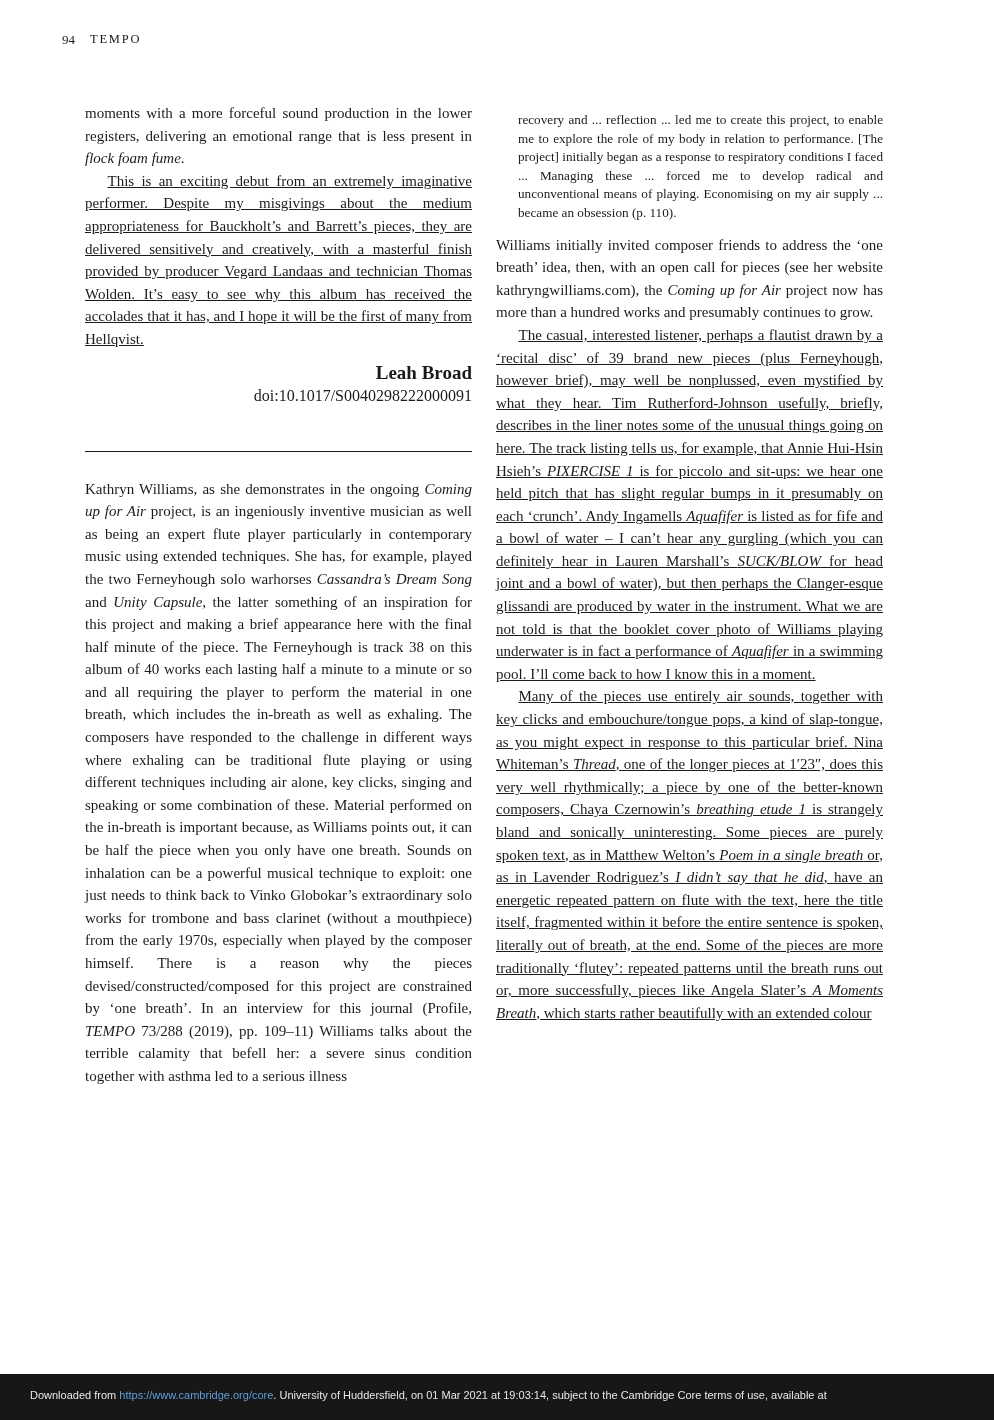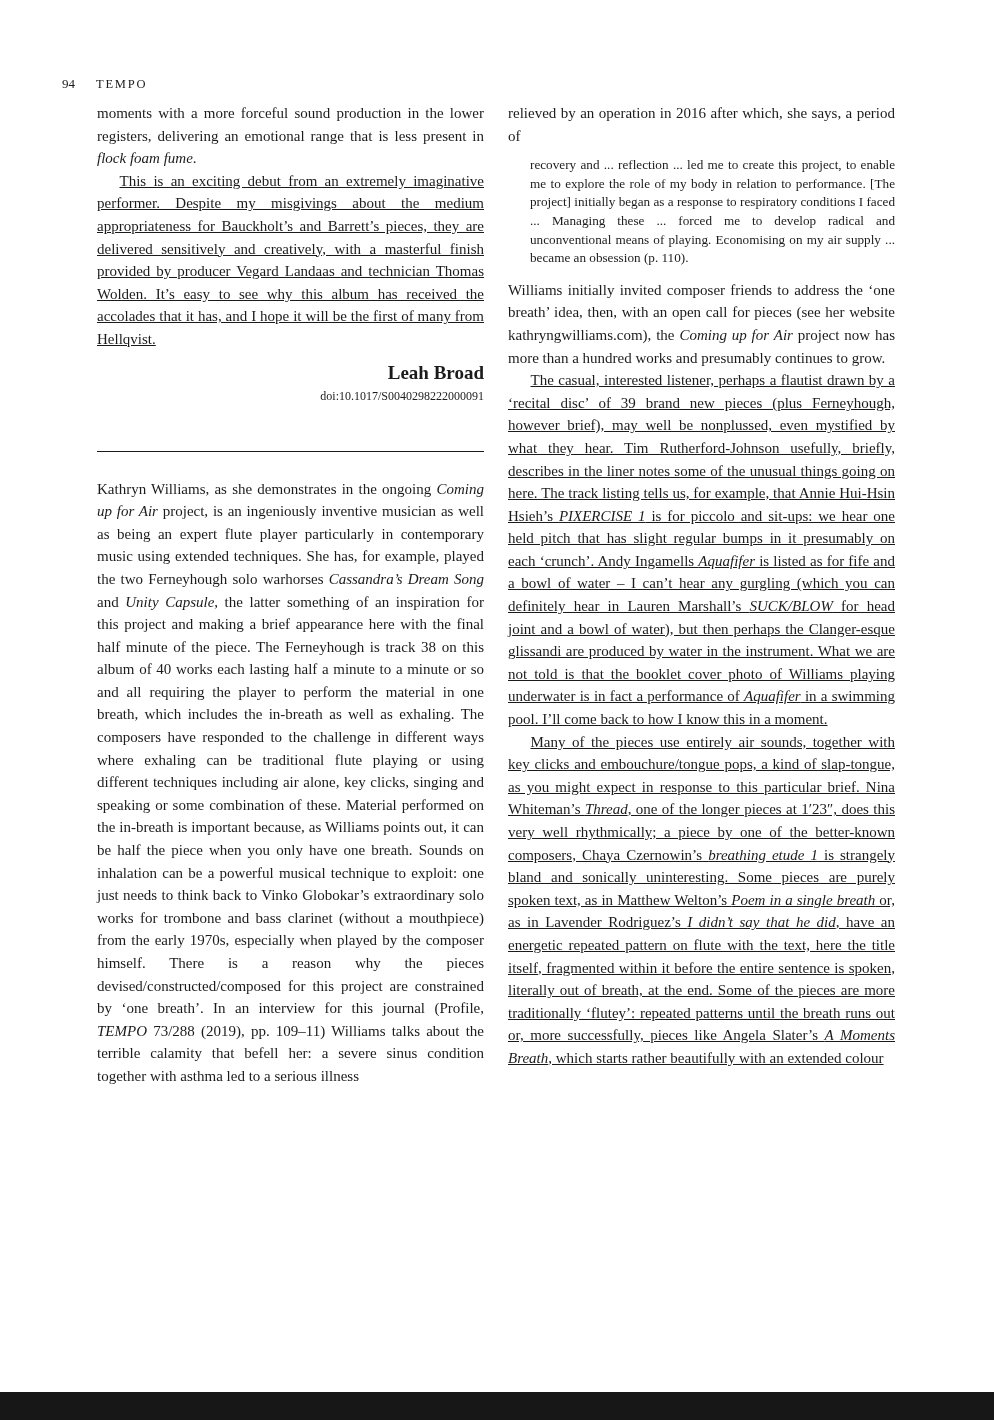--- a/index.html
+++ b/index.html
@@ -13,43 +13,41 @@
     font-family:"Liberation Serif", serif;
     color:#1b1b1b;
     overflow:hidden;
   }
   .page-header {
     position:absolute;
     top:32px;
     left:62px;
     font-size:13px;
     display:flex;
-    align-items:center;
-    gap:21px;
-    margin-top:44px;
+    align-items:flex-start;
+    gap:15px;
   }
   .journal-title { letter-spacing:1.8px; font-size:12.5px; }
   .main {
     position:absolute;
     top:102px;
     left:85px;
     width:798px;
-    margin-left:12px;
   }
   .columns { display:flex; gap:24px; }
   .col { width:387px; }
   .col p {
     font-size:15px;
     line-height:22.6px;
     text-align:justify;
   }
   .flow p + p { text-indent:1.5em;text-decoration:underline; }
   .signature { margin-top:12px; text-align:right; }
   .byline { font-weight:bold; font-size:19px; line-height:20px; }
-  .doi-line { font-size:12px; line-height:18px; margin-top:4px; }
+  .doi-line { font-size:16px; line-height:18px; margin-top:4px; }
   .divider {
     border:none;
     border-top:1.4px solid #1b1b1b;
     margin:46px 0 26px 0;
     width:100%;
   }
   .review-heading { margin-bottom:24px; }
   .quote {
     margin:9px 0 11px 22px;
     font-size:13.2px !important;
@@ -95,32 +93,32 @@
 
         <hr class="divider">
 
 
         <div class="flow">
             <p>Kathryn Williams, as she demonstrates in the ongoing <i>Coming up for Air</i> project, is an ingeniously inventive musician as well as being an expert flute player particularly in contemporary music using extended techniques. She has, for example, played the two Ferneyhough solo warhorses <i>Cassandra’s Dream Song</i> and <i>Unity Capsule</i>, the latter something of an inspiration for this project and making a brief appearance here with the final half minute of the piece. The Ferneyhough is track 38 on this album of 40 works each lasting half a minute to a minute or so and all requiring the player to perform the material in one breath, which includes the in-breath as well as exhaling. The composers have responded to the challenge in different ways where exhaling can be traditional flute playing or using different techniques including air alone, key clicks, singing and speaking or some combination of these. Material performed on the in-breath is important because, as Williams points out, it can be half the piece when you only have one breath. Sounds on inhalation can be a powerful musical technique to exploit: one just needs to think back to Vinko Globokar’s extraordinary solo works for trombone and bass clarinet (without a mouthpiece) from the early 1970s, especially when played by the composer himself. There is a reason why the pieces devised/constructed/composed for this project are constrained by ‘one breath’. In an interview for this journal (Profile, <i>TEMPO</i> 73/288 (2019), pp. 109–11) Williams talks about the terrible calamity that befell her: a severe sinus condition together with asthma led to a serious illness</p>
           </div>
       </div>
 
       <div class="col">
-        <p>relieved by an operation in 2016 after which, she says, a period of</p>
 
         <div class="quote-wrap">
           <p class="quote">recovery and ... reflection ... led me to create this project, to enable me to explore the role of my body in relation to performance. [The project] initially began as a response to respiratory conditions I faced ... Managing these ... forced me to develop radical and unconventional means of playing. Economising on my air supply ... became an obsession (p. 110).</p>
         </div>
 
         <div class="flow">
             <p>Williams initially invited composer friends to address the ‘one breath’ idea, then, with an open call for pieces (see her website kathryngwilliams.com), the <i>Coming up for Air</i> project now has more than a hundred works and presumably continues to grow.</p>
             <p>The casual, interested listener, perhaps a flautist drawn by a ‘recital disc’ of 39 brand new pieces (plus Ferneyhough, however brief), may well be nonplussed, even mystified by what they hear. Tim Rutherford-Johnson usefully, briefly, describes in the liner notes some of the unusual things going on here. The track listing tells us, for example, that Annie Hui-Hsin Hsieh’s <i>PIXERCISE 1</i> is for piccolo and sit-ups: we hear one held pitch that has slight regular bumps in it presumably on each ‘crunch’. Andy Ingamells <i>Aquafifer</i> is listed as for fife and a bowl of water – I can’t hear any gurgling (which you can definitely hear in Lauren Marshall’s <i>SUCK/BLOW</i> for head joint and a bowl of water), but then perhaps the Clanger-esque glissandi are produced by water in the instrument. What we are not told is that the booklet cover photo of Williams playing underwater is in fact a performance of <i>Aquafifer</i> in a swimming pool. I’ll come back to how I know this in a moment.</p>
             <p>Many of the pieces use entirely air sounds, together with key clicks and embouchure/tongue pops, a kind of slap-tongue, as you might expect in response to this particular brief. Nina Whiteman’s <i>Thread</i>, one of the longer pieces at 1′23″, does this very well rhythmically; a piece by one of the better-known composers, Chaya Czernowin’s <i>breathing etude 1</i> is strangely bland and sonically uninteresting. Some pieces are purely spoken text, as in Matthew Welton’s <i>Poem in a single breath</i> or, as in Lavender Rodriguez’s <i>I didn’t say that he did</i>, have an energetic repeated pattern on flute with the text, here the title itself, fragmented within it before the entire sentence is spoken, literally out of breath, at the end. Some of the pieces are more traditionally ‘flutey’: repeated patterns until the breath runs out or, more successfully, pieces like Angela Slater’s <i>A Moments Breath</i>, which starts rather beautifully with an extended colour</p>
           </div>
       </div>
 
     </div>
   </div>
 
   <div class="footer">
+    <div><span>Downloaded from </span><a href="#">https://www.cambridge.org/core</a><span>. University of Huddersfield, on 01 Mar 2021 at 19:03:14, subject to the Cambridge Core terms of use, available at</span></div>
   </div>
 
 </div>
 
 </body></html>

